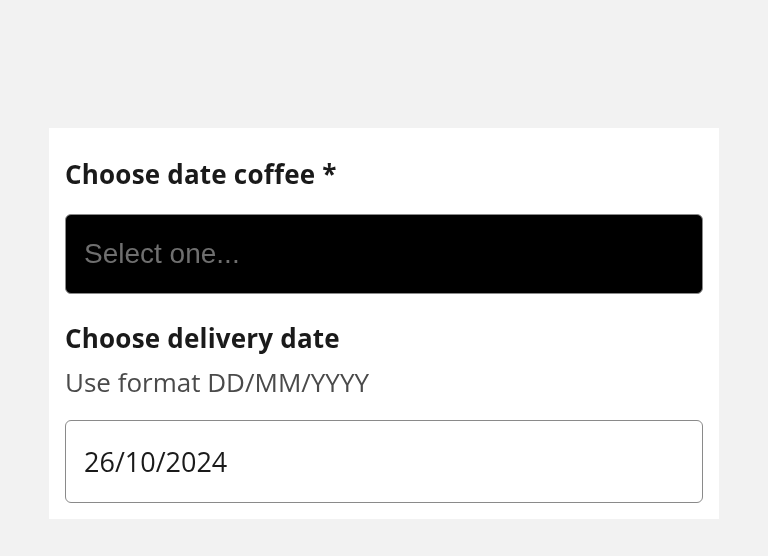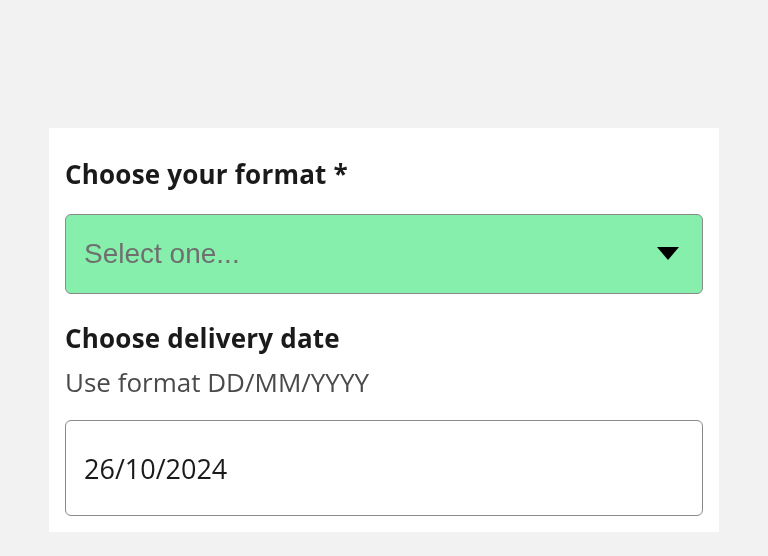--- a/index.html
+++ b/index.html
@@ -50,58 +50,58 @@
     }
     .select-wrap {
       position: relative;
       width: 100%;
     }
     .select-input {
       width: 100%;
       height: 80px;
       border: 1px solid #8a8a8a;
       border-radius: 6px;
-      background: #86efac;
+      background: #000000;
       font-size: 28px;
       color: #6f6f6f;
       padding: 0 50px 0 18px;
       text-align: left;
       cursor: pointer;
       display: flex;
       align-items: center;
     }
     .caret {
       position: absolute;
       right: 24px;
       top: 50%;
       transform: translateY(-50%);
       pointer-events: none;
     }
     .caret svg {
       display: block;
     }
     .text-input {
       width: 100%;
-      height: 96px;
+      height: 83px;
       border: 1px solid #8a8a8a;
       border-radius: 6px;
       background: #ffffff;
       font-size: 27px;
       color: #1a1a1a;
       padding: 0 18px;
       font-family: inherit;
     }
   </style>
 </head>
 <body>
 
 <div class="card">
 
   <div class="field">
-    <label class="label">Choose your format *</label>
+    <label class="label">Choose date coffee *</label>
     <div class="select-wrap">
       <button type="button" class="select-input">
         <span>Select one...</span>
       </button>
       <span class="caret">
         <svg width="22" height="14" viewBox="0 0 22 14">
             <polygon points="0,0 22,0 11,13" fill="#000000"></polygon>
           </svg>
       </span>
     </div>

